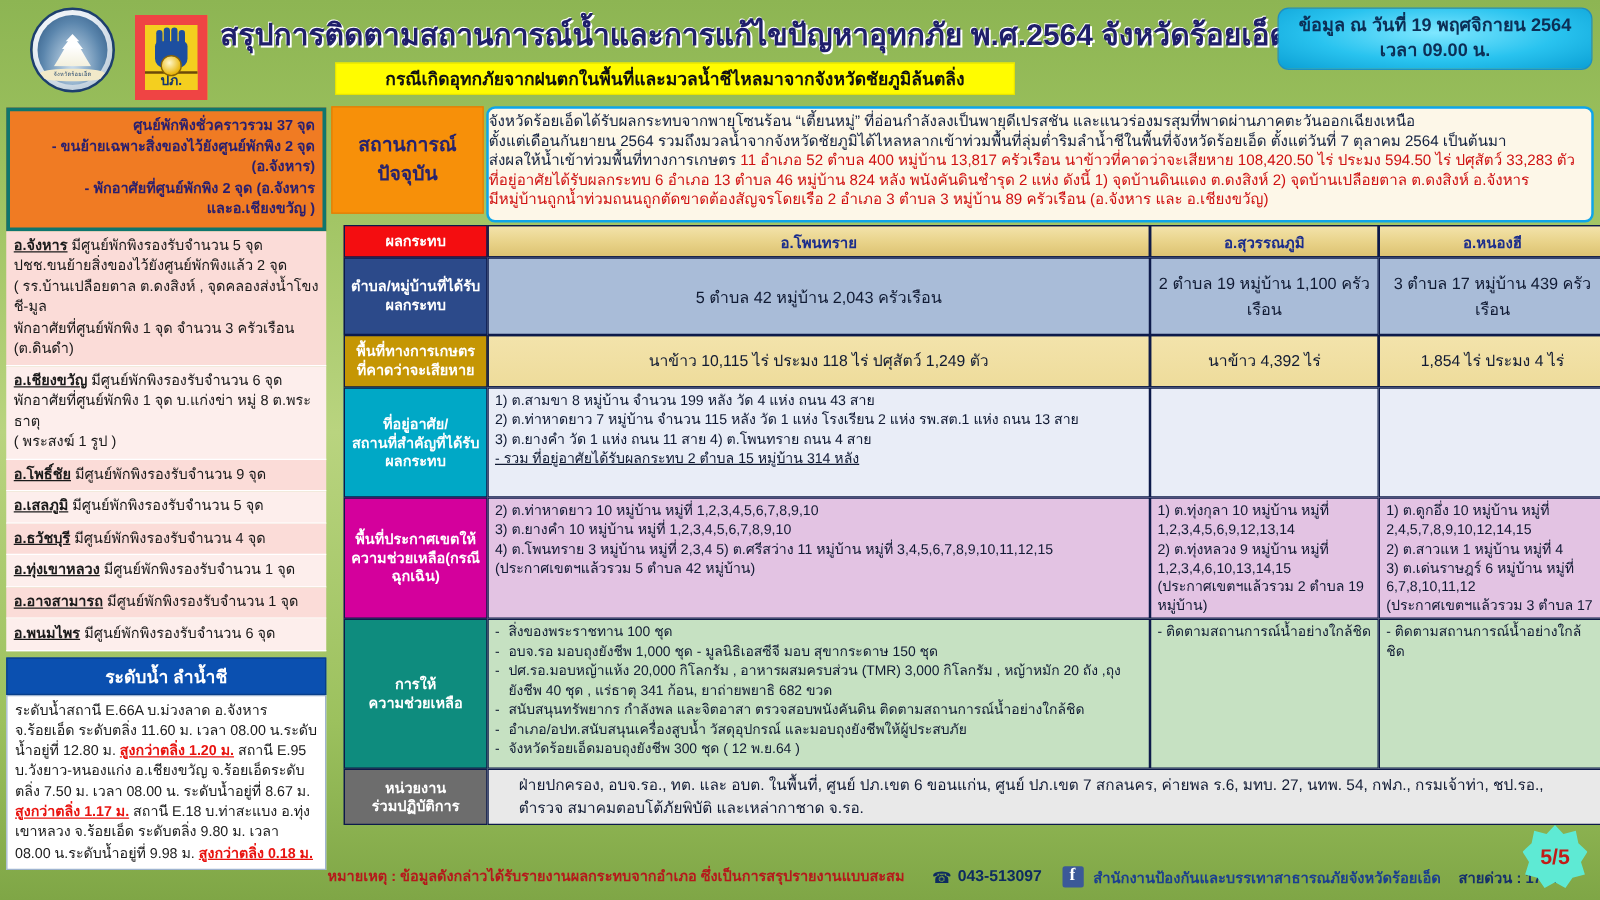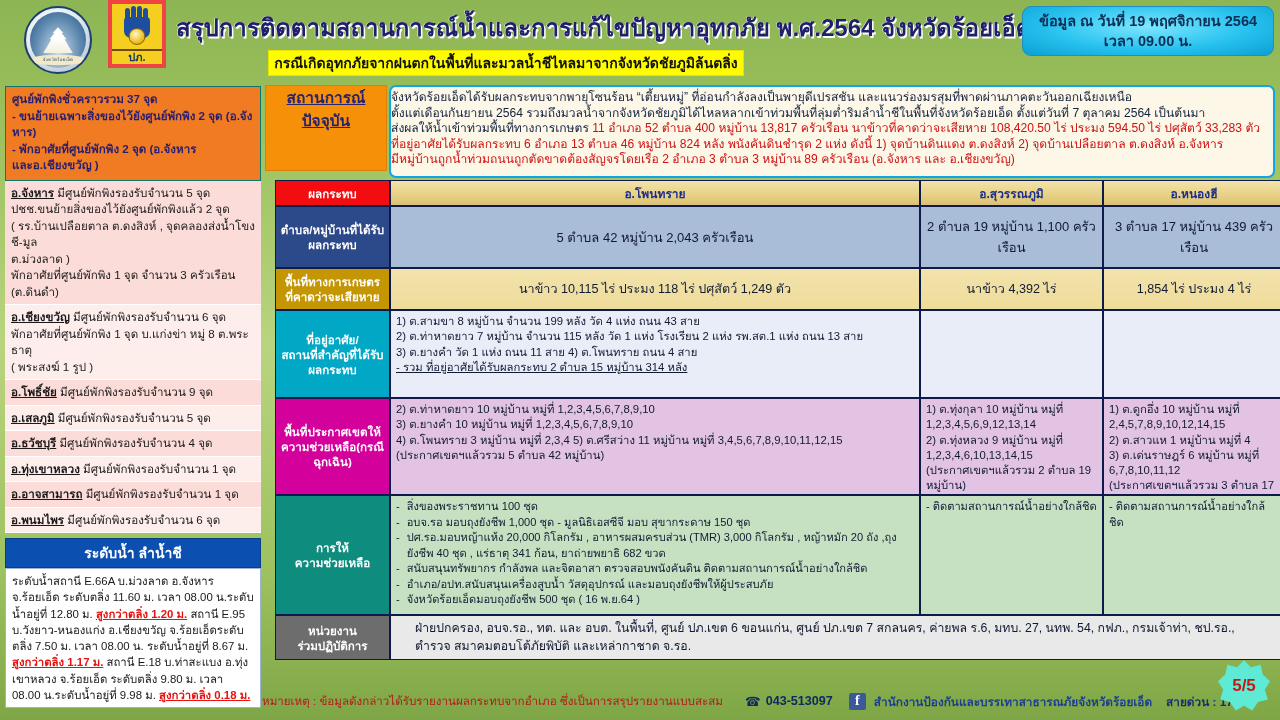--- a/index.html
+++ b/index.html
@@ -34,22 +34,22 @@
     clip-path: polygon(50% 0%, 68% 22%, 62% 22%, 78% 46%, 72% 46%, 88% 78%, 100% 100%, 0% 100%, 12% 78%, 28% 46%, 22% 46%, 38% 22%, 32% 22%);
   }
   .logo-seal .ribbon {
     position:absolute; left: 6px; right: 6px; bottom: 7px; height: 10px;
     background: #f2e9c9; border-radius: 40%;
     font-size: 4.5px; color: #27496f; text-align: center; line-height: 10px;
     letter-spacing: .2px; overflow: hidden;
   }
 
   .logo-ddpm {
-    position: absolute; left: 108px; top: 0; width: 58px; height: 68px;
-    background: #f4cf1f; border: 4px solid #ef4444;
+    position: absolute; left: 108px; top: 12px; width: 58px; height: 68px;
+    background: #f4cf1f; border: 8px solid #ef4444;
     display: flex; flex-direction: column; align-items: center;
   }
   .logo-ddpm .hand {
     margin-top: 4px; width: 26px; height: 30px; position: relative;
   }
   .logo-ddpm .hand .palm {
     position:absolute; left:0; top: 9px; width: 26px; height: 21px;
     background: #1d4fa0; border-radius: 4px 4px 7px 7px;
   }
   .logo-ddpm .hand .f {
@@ -71,42 +71,42 @@
 
   #main-title {
     position: absolute; left: 176px; top: 8px; width: 850px;
     text-align: center; font-size: 24px; font-weight: bold;
     color: #1f1f6b;
     text-shadow: 1.5px 1.5px 0 #ffffff, -0.5px -0.5px 0 #fff;
     white-space: nowrap;
   }
 
   #subtitle-band {
-    position: absolute; left: 268px; top: 50px; width: 476px; height: 26px;
+    position: absolute; left: 268px; top: 50px; width: 544px; height: 26px;
     background: #fffc00; border: 1px solid #e8e400;
     display:flex; align-items:center; justify-content:center;
     font-size: 14px; font-weight: bold; color: #111;
   }
 
   #date-box {
     position: absolute; right: 6px; top: 6px; width: 252px; height: 50px;
     border-radius: 9px;
     background: radial-gradient(ellipse at 50% 40%, #7fe7ff 0%, #29c3ef 55%, #0b9fd4 100%);
     border: 1px solid #1f8fc0;
     display:flex; flex-direction:column; align-items:center; justify-content:center;
     color: #0c2f56; font-size: 14.5px; font-weight: bold; line-height: 20px;
   }
 
   
   #sidebar { position: absolute; left: 5px; top: 86px; width: 256px; height: 622px; }
 
   #shelter-summary {
-    background: #f07b23; border: 1px solid #0f766e;
+    background: #f07b23; border: 3px solid #0f766e;
     padding: 4px 6px 6px 6px; color: #2a1f6e;
-    font-size: 11.6px; line-height: 16.5px; font-weight: bold;
+    font-size: 11.6px; line-height: 16.5px; font-weight: bold; text-align: right;
   }
   #shelter-summary .head { color: #2a1f6e; }
 
   .district {
     border-bottom: 1px solid #fff;
     padding: 4px 6px; font-size: 11.6px; line-height: 16.5px; color: #1a1a1a;
   }
   .district:nth-child(odd) { background: #fbdcd8; }
   .district:nth-child(even) { background: #fdeeec; }
   .district b { text-decoration: underline; }
@@ -122,22 +122,22 @@
   }
   .warn { color: #e8130f; font-weight: bold; text-decoration: underline; }
 
   
   #situation-wrap {
     position: absolute; left: 265px; top: 85px; width: 1010px; height: 95px;
   }
   #situation-label {
     position: absolute; left: 0; top: 0; width: 122px; height: 86px;
     background: #f79009; border: 1px solid #de7f06;
-    display:flex; justify-content:center; text-align:center;
-    color: #28236d; font-size: 15.5px; font-weight: bold; line-height: 23px; text-decoration: underline;
+    display:flex; align-items:center; justify-content:center; text-align:center;
+    color: #28236d; font-size: 15.5px; font-weight: bold; line-height: 23px;
   }
   #situation-text {
     position: absolute; left: 124px; top: 0; right: 0; height: 93px;
     background: #fdf7e8;
     border: 2px solid #0ea5e9; border-radius: 7px;
     padding: 3px 0; font-size: 12.1px; line-height: 15.6px; color: #12203f;
     overflow: hidden;
   }
   .rd { color: #cf1111; }
 
@@ -200,21 +200,21 @@
   .aid-list { list-style: none; }
   .aid-list li { display:flex; gap: 7px; }
   .aid-list li .dash { flex: 0 0 auto; }
 
   
   #footer {
     position: absolute; left: 0; bottom: 0; width: 1280px; height: 38px;
     display: flex; align-items: center;
   }
   #note {
-    margin-left: 262px; color: #b5191b; font-size: 11.6px; font-weight: normal;
+    margin-left: 262px; color: #b5191b; font-size: 11.6px; font-weight: bold;
   }
   #phone-grp { margin-left: 22px; display:flex; align-items:center; gap:5px;
                color:#0d2b60; font-size: 12.6px; font-weight:bold; }
   .fb-icon {
     width: 17px; height: 17px; background: #3b5998; color:#fff;
     font-size: 14px; font-weight: bold; text-align:center; line-height: 16px;
     font-family: "Liberation Serif", serif; border-radius: 2px;
   }
   #org-grp { margin-left: 16px; display:flex; align-items:center; gap: 8px; }
   #org-name { color: #1b3f8f; font-size: 11.8px; font-weight: bold; }
@@ -268,21 +268,20 @@
     <div>- ขนย้ายเฉพาะสิ่งของไว้ยังศูนย์พักพิง 2 จุด (อ.จังหาร)</div>
     <div>- พักอาศัยที่ศูนย์พักพิง 2 จุด (อ.จังหาร และอ.เชียงขวัญ )</div>
   </div>
 
   <div>
 
     <div class="district">
       <div><b>อ.จังหาร</b><span> มีศูนย์พักพิงรองรับจำนวน 5 จุด</span></div>
       <div>ปชช.ขนย้ายสิ่งของไว้ยังศูนย์พักพิงแล้ว 2 จุด</div>
       <div>( รร.บ้านเปลือยตาล ต.ดงสิงห์ , จุดคลองส่งน้ำโขงชี-มูล</div>
-      <div>ต.ม่วงลาด )</div>
       <div>พักอาศัยที่ศูนย์พักพิง 1 จุด จำนวน 3 ครัวเรือน</div>
       <div>(ต.ดินดำ)</div>
     </div>
 
     <div class="district">
       <div><b>อ.เชียงขวัญ</b><span> มีศูนย์พักพิงรองรับจำนวน 6 จุด</span></div>
       <div>พักอาศัยที่ศูนย์พักพิง 1 จุด บ.แก่งข่า หมู่ 8 ต.พระธาตุ</div>
       <div>( พระสงฆ์ 1 รูป )</div>
     </div>
 
@@ -421,21 +420,21 @@
       <li>
           <span class="dash">-</span>
           <span>สนับสนุนทรัพยากร กำลังพล และจิตอาสา ตรวจสอบพนังคันดิน ติดตามสถานการณ์น้ำอย่างใกล้ชิด</span>
         </li>
       <li>
           <span class="dash">-</span>
           <span>อำเภอ/อปท.สนับสนุนเครื่องสูบน้ำ วัสดุอุปกรณ์ และมอบถุงยังชีพให้ผู้ประสบภัย</span>
         </li>
       <li>
           <span class="dash">-</span>
-          <span>จังหวัดร้อยเอ็ดมอบถุงยังชีพ 500 ชุด ( 16 พ.ย.64 )</span>
+          <span>จังหวัดร้อยเอ็ดมอบถุงยังชีพ 300 ชุด ( 12 พ.ย.64 )</span>
         </li>
     </ul>
   </div>
   <div class="cell c-aid">- ติดตามสถานการณ์น้ำอย่างใกล้ชิด</div>
   <div class="cell c-aid">- ติดตามสถานการณ์น้ำอย่างใกล้ชิด</div>
 
   <div class="cell rowlabel rl-agency">
     <div>
       <div>หน่วยงาน</div>
       <div>ร่วมปฏิบัติการ</div>

